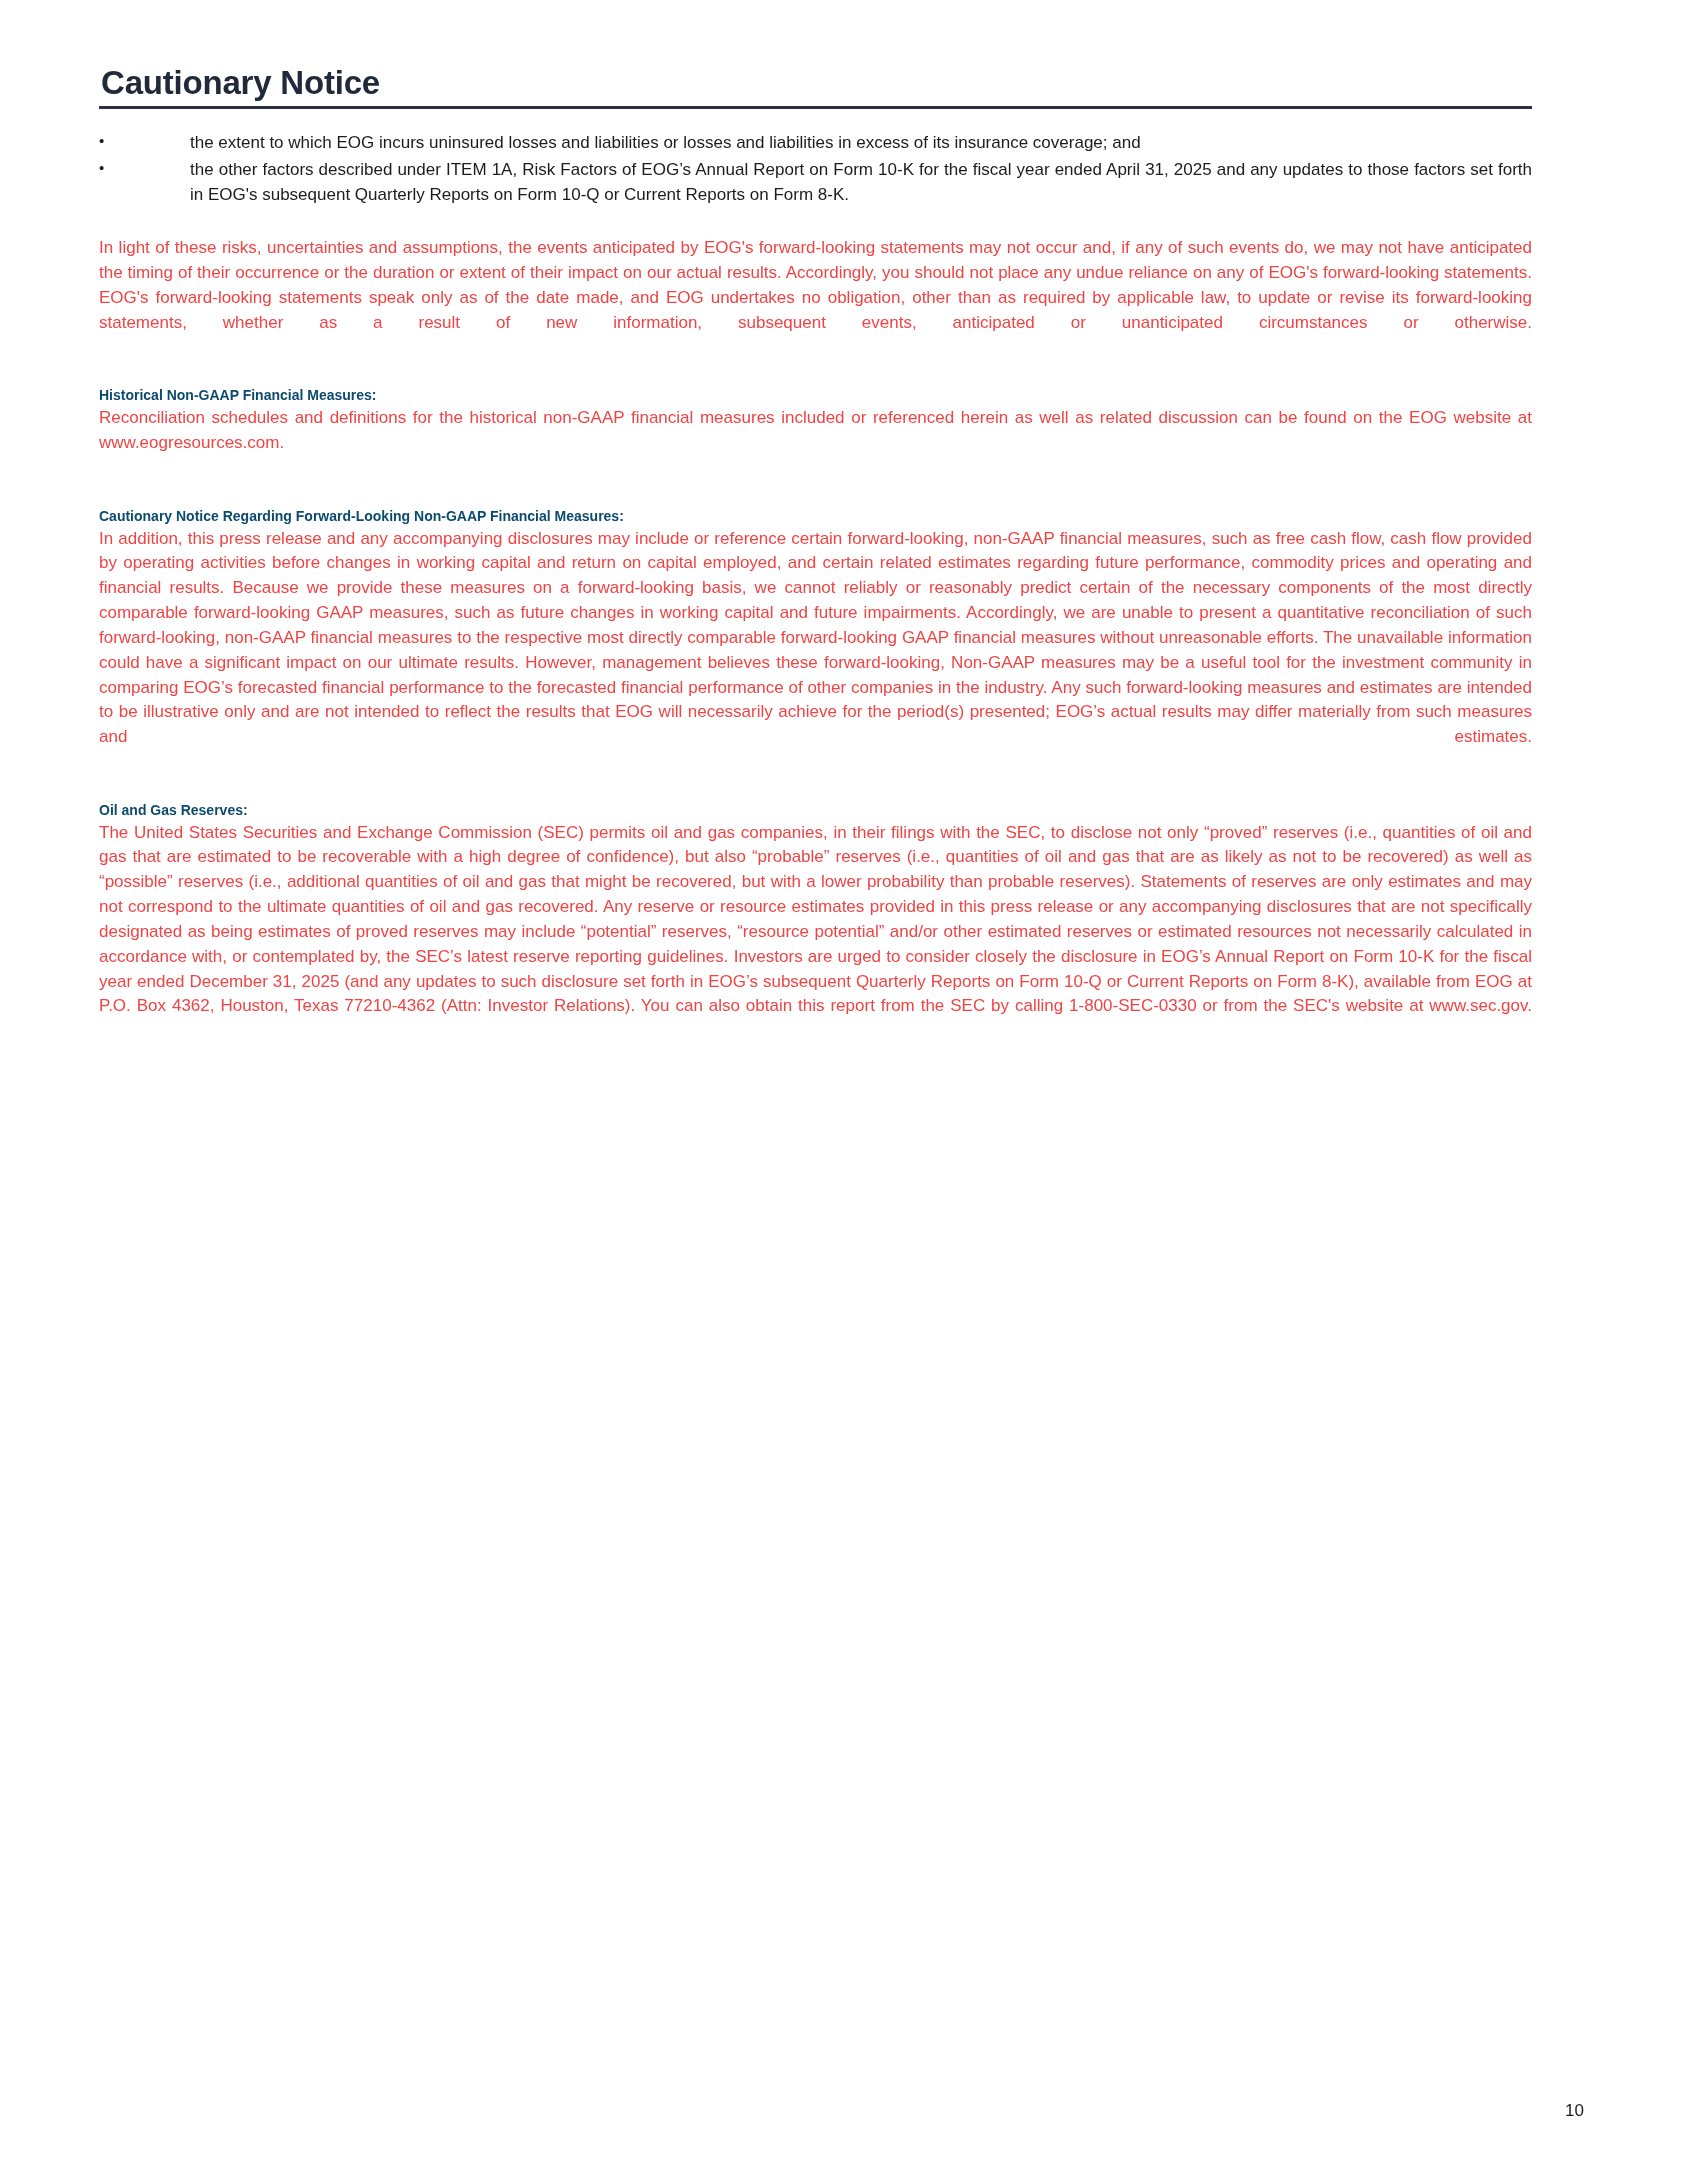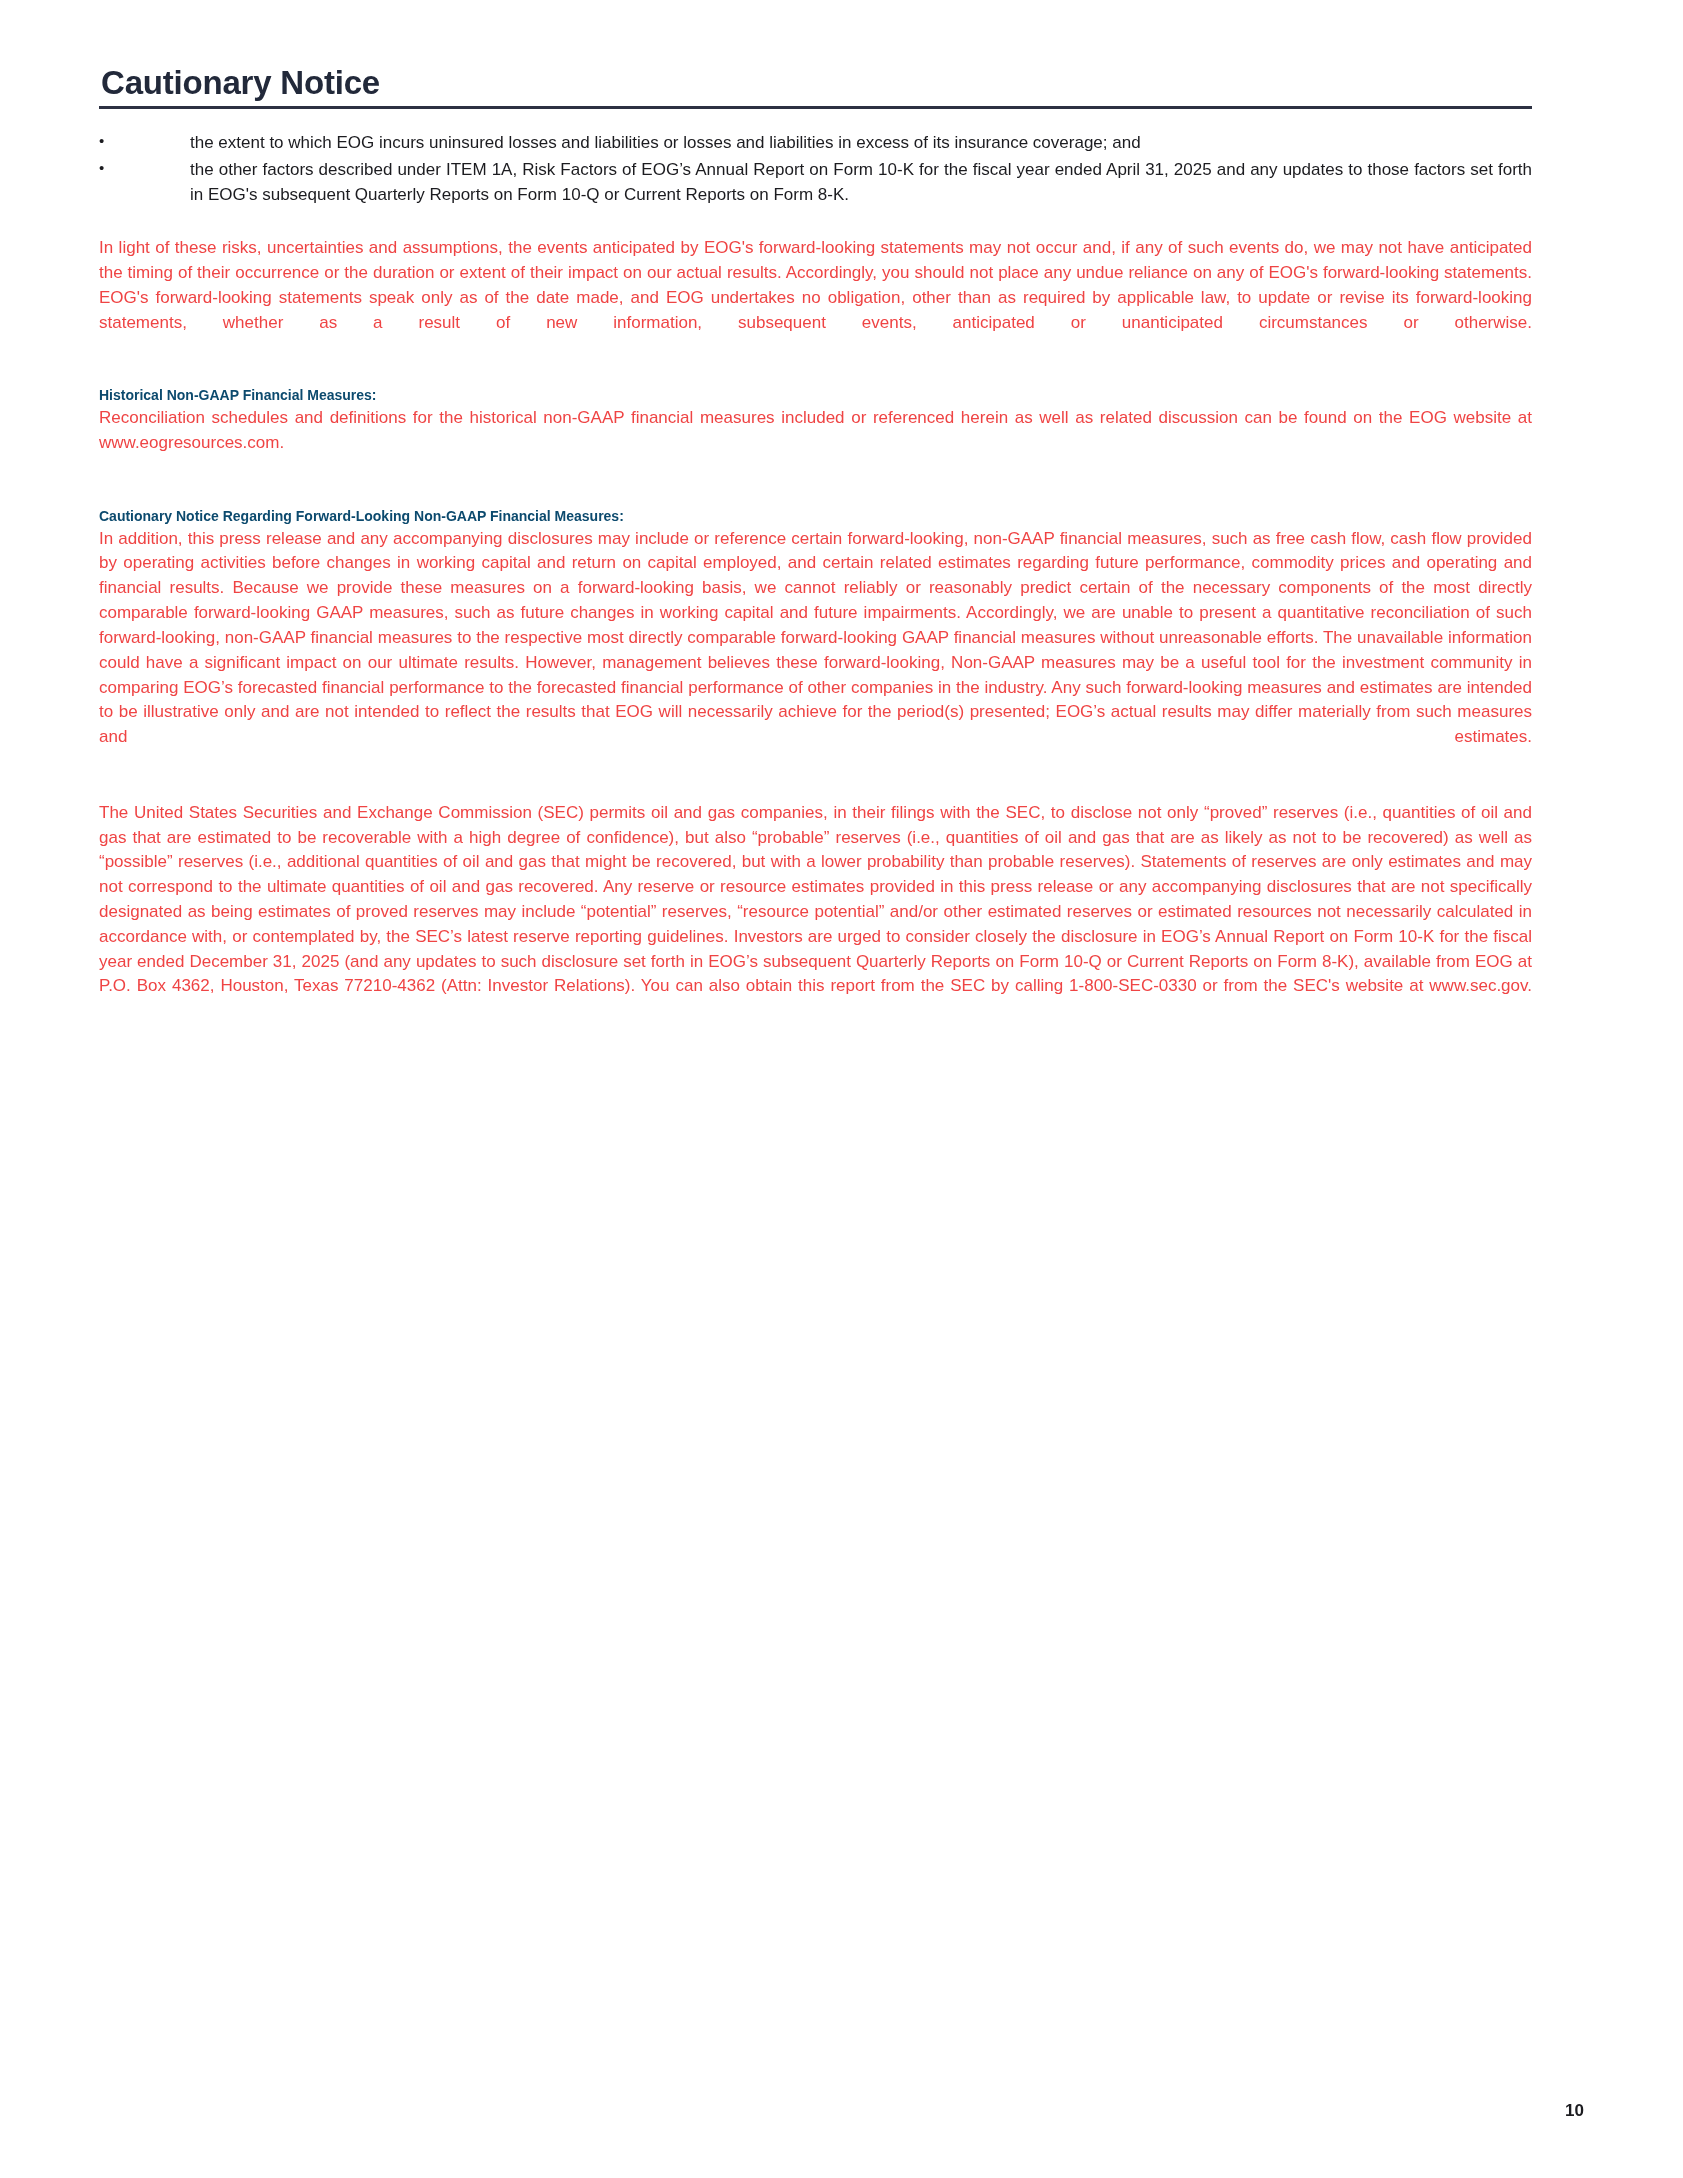--- a/index.html
+++ b/index.html
@@ -91,21 +91,21 @@
     content: "";
     display: inline-block;
     width: 100%;
   }
   
   .page-number {
     position: absolute;
     right: 99px;
     bottom: 57px;
     font-size: 17px;
-    font-weight: bold;
+    font-weight: normal;
     color: #1c1c20;
   }
 </style>
 </head>
 <body>
 
 <div class="page">
   <div class="content">
 
     <h1 class="title">Cautionary Notice</h1>
@@ -124,20 +124,21 @@
       <div class="section-heading">Historical Non-GAAP Financial Measures:</div>
       <p class="para">Reconciliation schedules and definitions for the historical non-GAAP financial measures included or referenced herein as well as related discussion can be found on the EOG website at www.eogresources.com.</p>
     </div>
 
     <div class="block">
       <div class="section-heading">Cautionary Notice Regarding Forward-Looking Non-GAAP Financial Measures:</div>
       <p class="para">In addition, this press release and any accompanying disclosures may include or reference certain forward-looking, non-GAAP financial measures, such as free cash flow, cash flow provided by operating activities before changes in working capital and return on capital employed, and certain related estimates regarding future performance, commodity prices and operating and financial results. Because we provide these measures on a forward-looking basis, we cannot reliably or reasonably predict certain of the necessary components of the most directly comparable forward-looking GAAP measures, such as future changes in working capital and future impairments. Accordingly, we are unable to present a quantitative reconciliation of such forward-looking, non-GAAP financial measures to the respective most directly comparable forward-looking GAAP financial measures without unreasonable efforts. The unavailable information could have a significant impact on our ultimate results. However, management believes these forward-looking, Non-GAAP measures may be a useful tool for the investment community in comparing EOG’s forecasted financial performance to the forecasted financial performance of other companies in the industry. Any such forward-looking measures and estimates are intended to be illustrative only and are not intended to reflect the results that EOG will necessarily achieve for the period(s) presented; EOG’s actual results may differ materially from such measures and estimates.</p>
     </div>
 
     <div class="block">
+      <div class="section-heading">Oil and Gas Reserves:</div>
       <p class="para">The United States Securities and Exchange Commission (SEC) permits oil and gas companies, in their filings with the SEC, to disclose not only “proved” reserves (i.e., quantities of oil and gas that are estimated to be recoverable with a high degree of confidence), but also “probable” reserves (i.e., quantities of oil and gas that are as likely as not to be recovered) as well as “possible” reserves (i.e., additional quantities of oil and gas that might be recovered, but with a lower probability than probable reserves). Statements of reserves are only estimates and may not correspond to the ultimate quantities of oil and gas recovered. Any reserve or resource estimates provided in this press release or any accompanying disclosures that are not specifically designated as being estimates of proved reserves may include “potential” reserves, “resource potential” and/or other estimated reserves or estimated resources not necessarily calculated in accordance with, or contemplated by, the SEC’s latest reserve reporting guidelines. Investors are urged to consider closely the disclosure in EOG’s Annual Report on Form 10-K for the fiscal year ended December 31, 2025 (and any updates to such disclosure set forth in EOG’s subsequent Quarterly Reports on Form 10-Q or Current Reports on Form 8-K), available from EOG at P.O. Box 4362, Houston, Texas 77210-4362 (Attn: Investor Relations). You can also obtain this report from the SEC by calling 1-800-SEC-0330 or from the SEC's website at www.sec.gov.</p>
     </div>
 
   </div>
 
   <div class="page-number">10</div>
 </div>
 
 
 </body></html>

